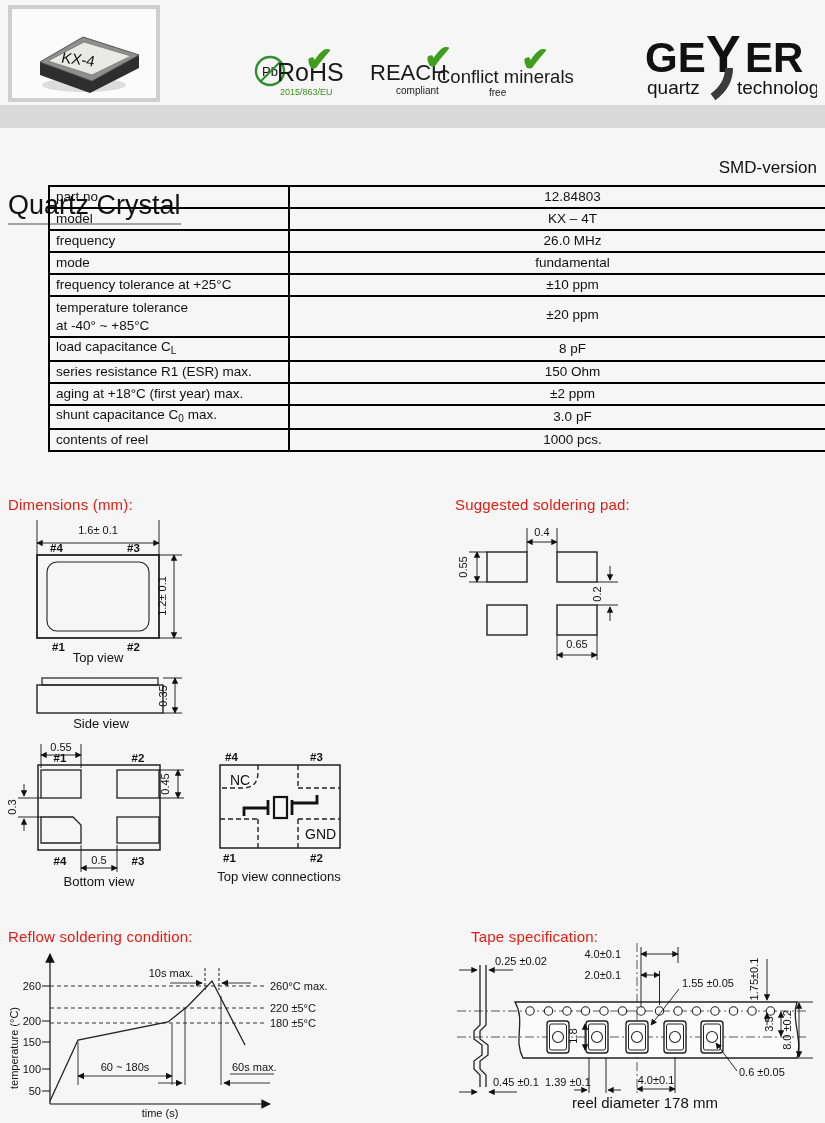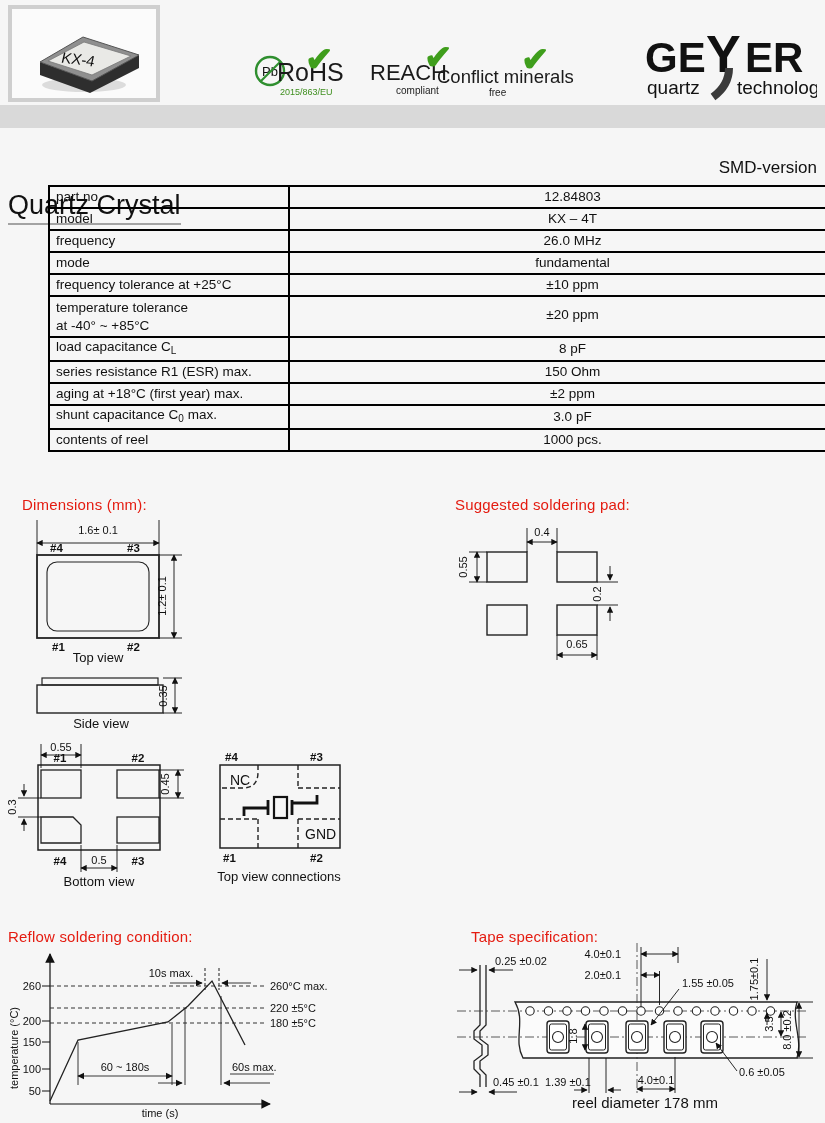--- a/index.html
+++ b/index.html
@@ -126,21 +126,21 @@
       <td class="lbl"><span>shunt capacitance C</span><sub class="s">0</sub><span> max.</span></td>
       <td class="val">3.0 pF</td>
     </tr>
     <tr>
           <td class="lbl">contents of reel</td>
           <td class="val">1000 pcs.</td>
         </tr>
   </tbody>
     </table>
 
-  <div class="abs red-head" style="left:22px;top:496px;">Dimensions (mm):</div>
+  <div class="abs red-head" style="left:8px;top:496px;">Dimensions (mm):</div>
   <div class="abs red-head" style="left:455px;top:496px;">Suggested soldering pad:</div>
   <div class="abs red-head" style="left:8px;top:928px;">Reflow soldering condition:</div>
   <div class="abs red-head" style="left:455px;top:928px;margin-left:16px;">Tape specification:</div>
 
   <svg class="abs" style="left:16px;top:514px;" width="205" height="158" viewBox="0 0 205 158">
     <defs>
         <marker id="m-tv" viewBox="0 0 10 10" refX="9" refY="5" markerWidth="7" markerHeight="7" orient="auto-start-reverse">
           <path d="M0,0 L10,5 L0,10 z" fill="#111"></path>
         </marker>
       </defs>

